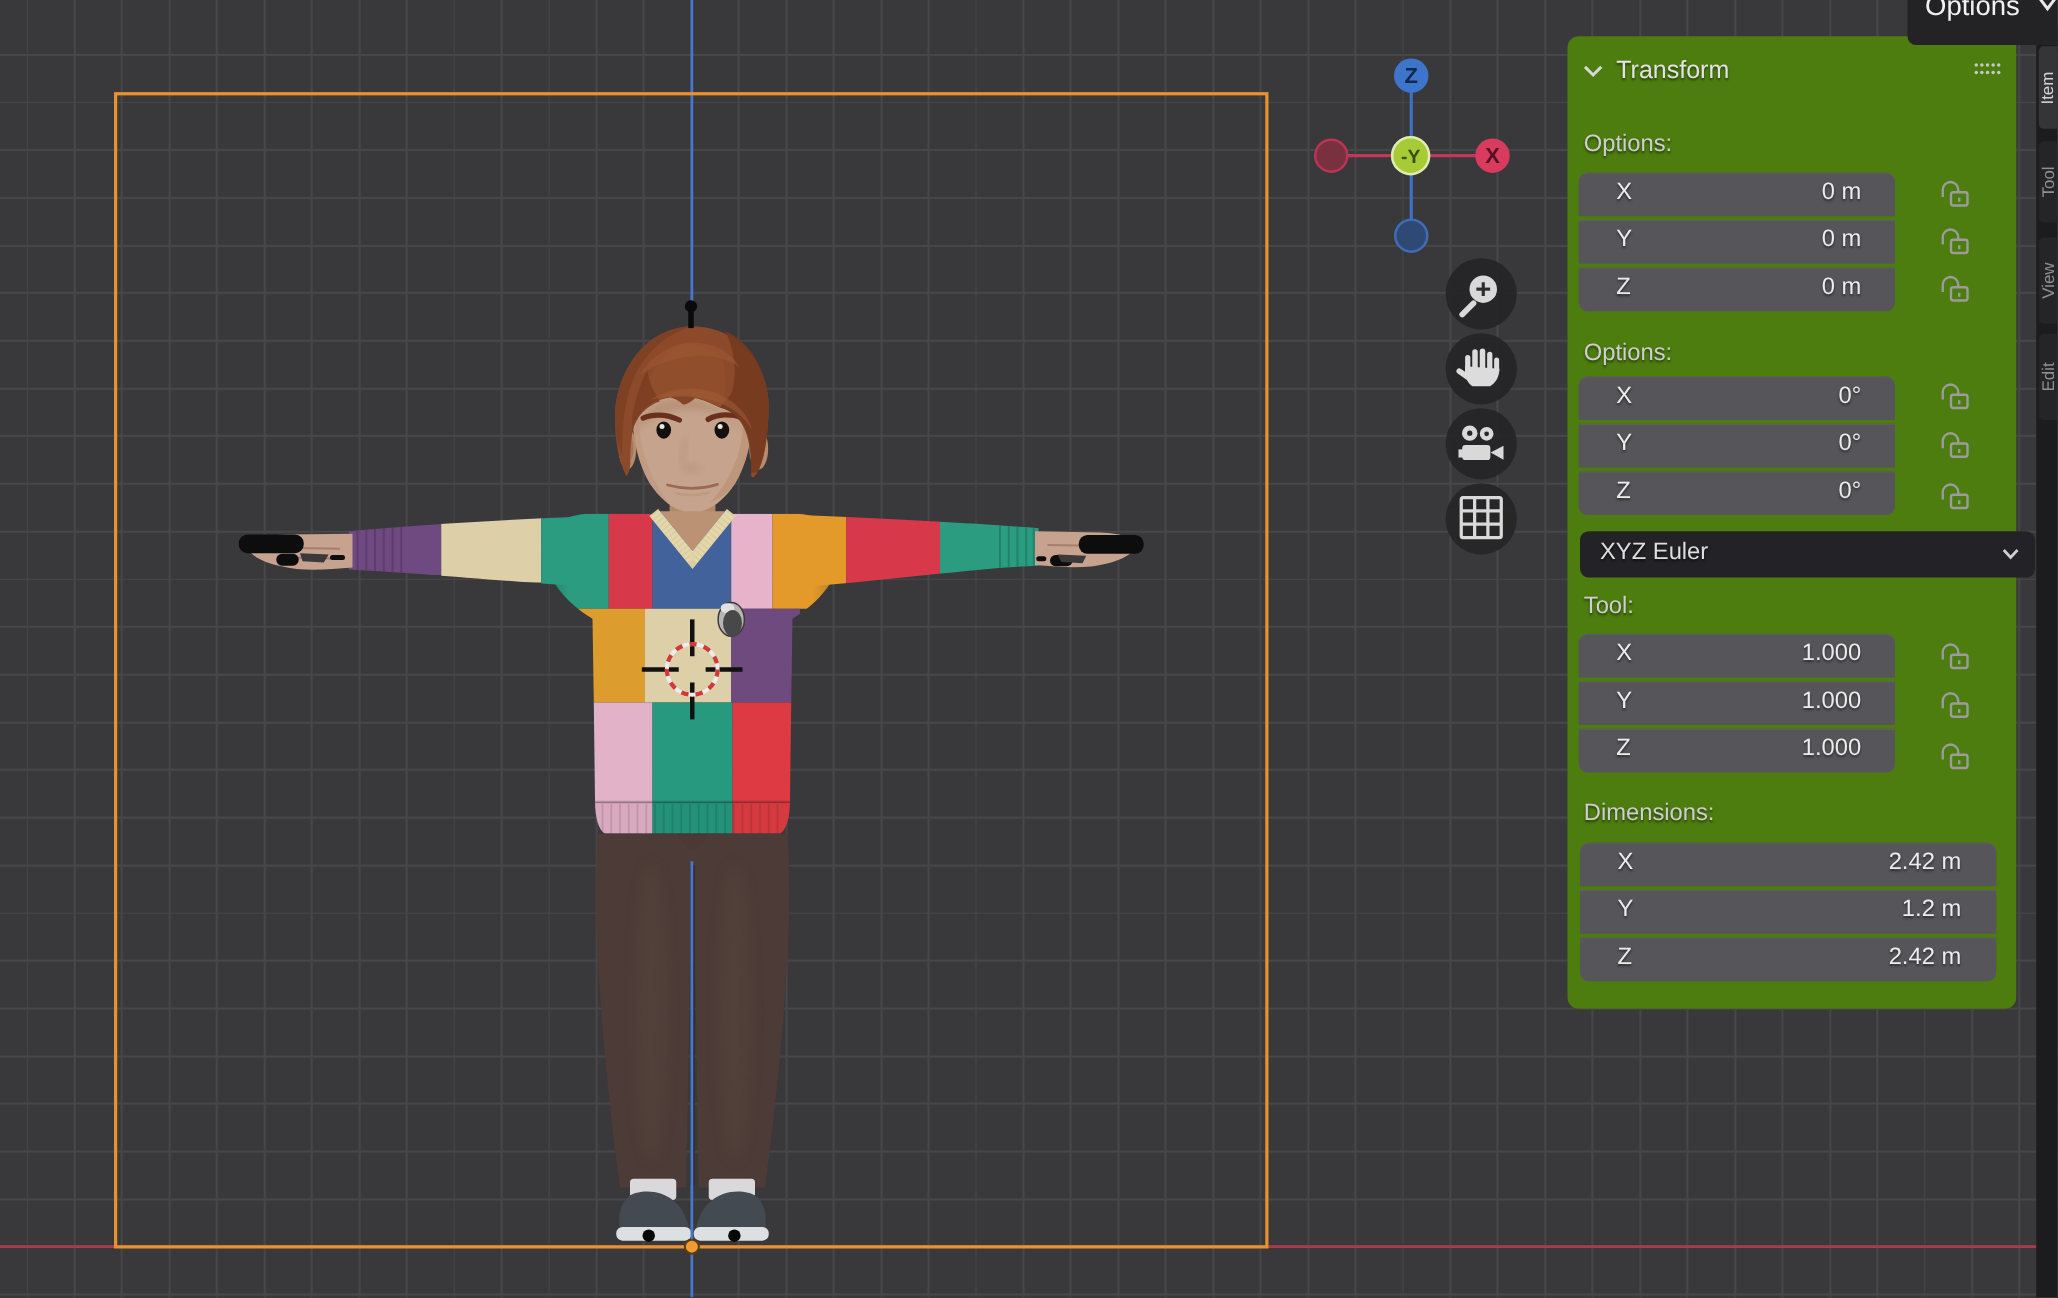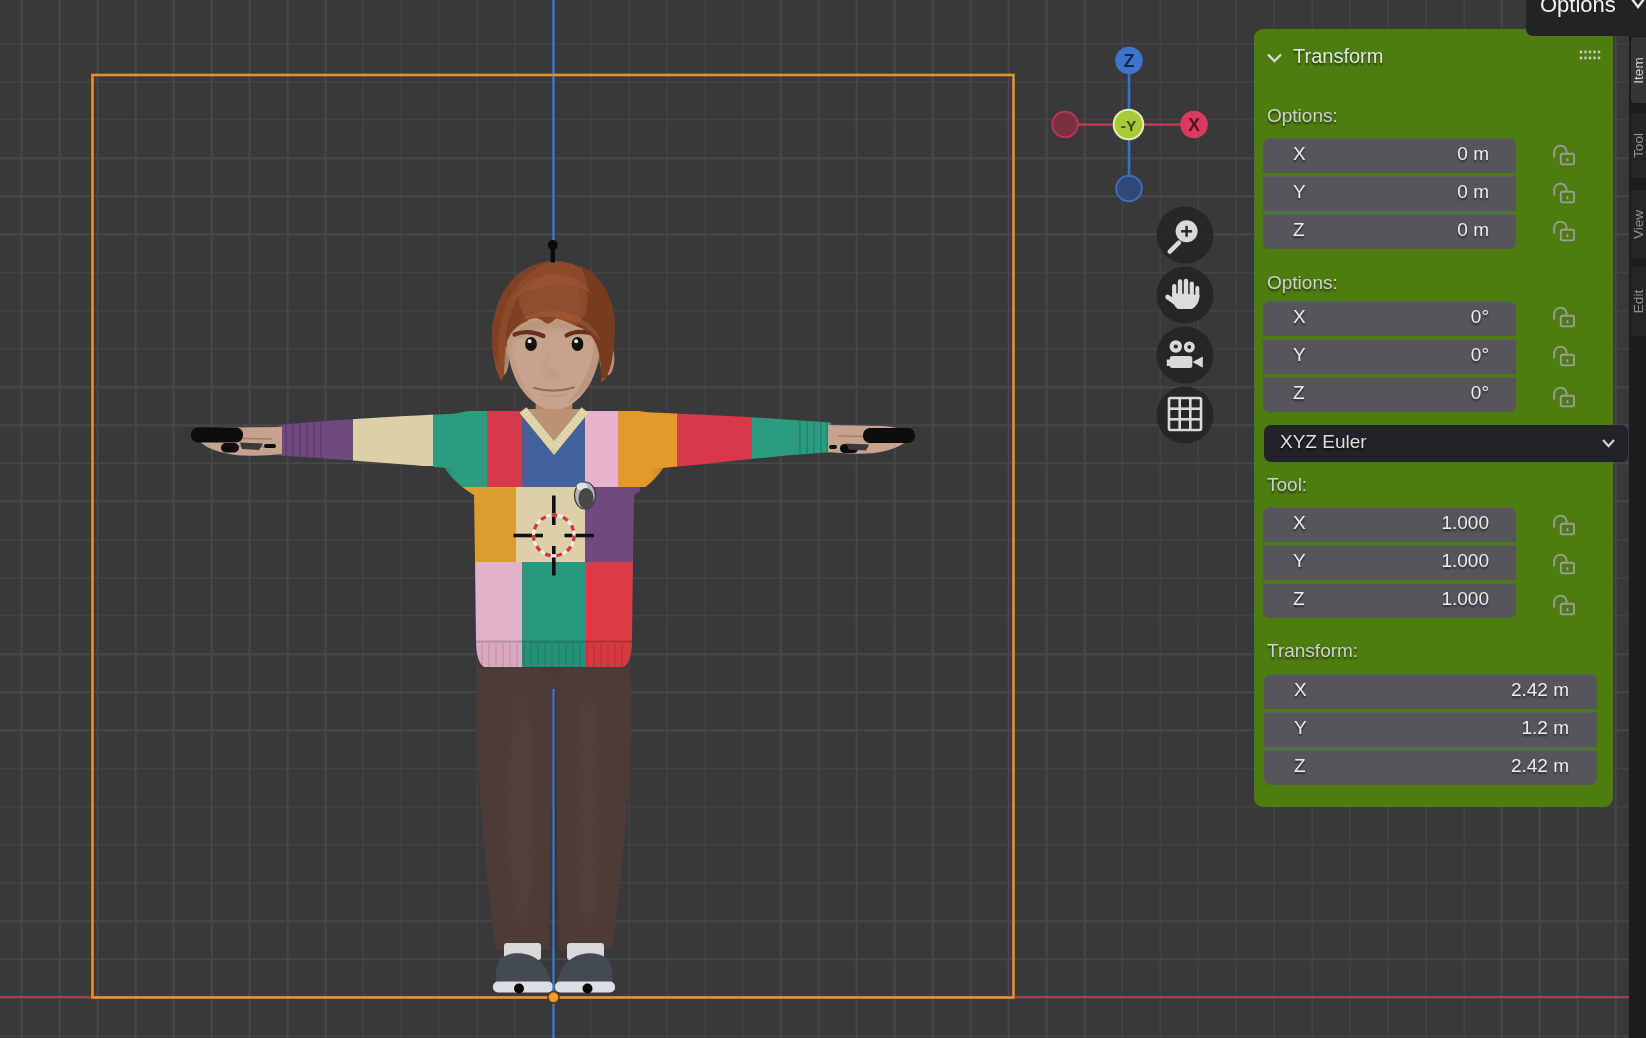--- a/index.html
+++ b/index.html
@@ -398,21 +398,21 @@
   <svg class="lk" style="top:484px" width="26" height="24">
       <use href="#lockU"></use>
     </svg>
   <svg class="lk" style="top:523px" width="26" height="24">
       <use href="#lockU"></use>
     </svg>
   <svg class="lk" style="top:564px" width="26" height="24">
       <use href="#lockU"></use>
     </svg>
 
-  <div class="plabel" style="top:611px">Transform:</div>
+  <div class="plabel" style="top:611px">Dimensions:</div>
   <div class="grp" style="top:645px;left:10px;width:333px;">
     <div class="row first">
         <span class="ax">X</span>
         <span class="val" style="right:28px">2.42 m</span>
       </div>
     <div class="row">
         <span class="ax">Y</span>
         <span class="val" style="right:28px">1.2 m</span>
       </div>
     <div class="row last">

